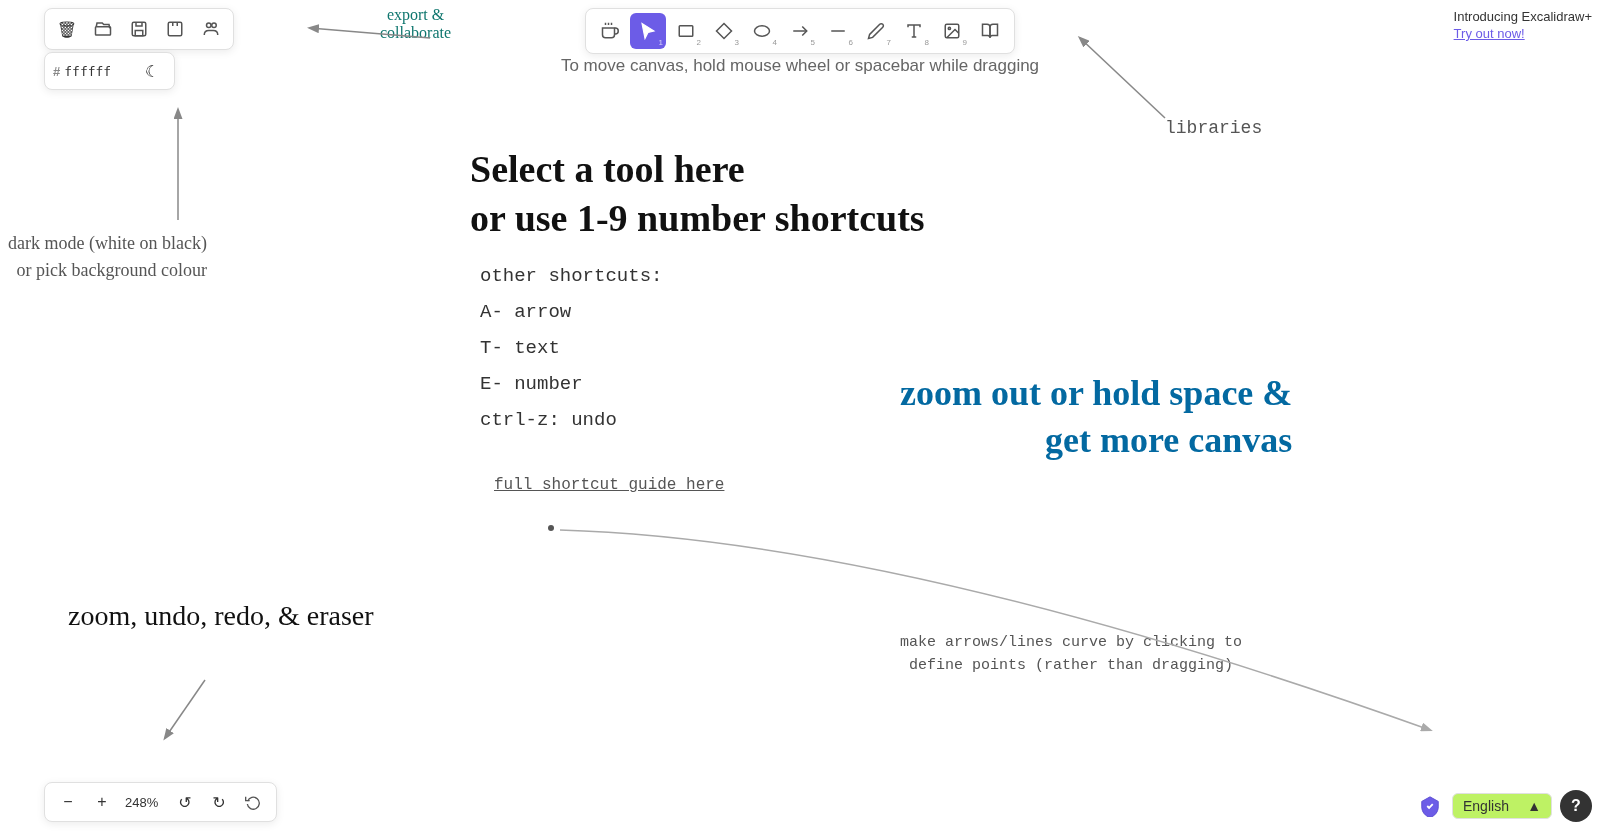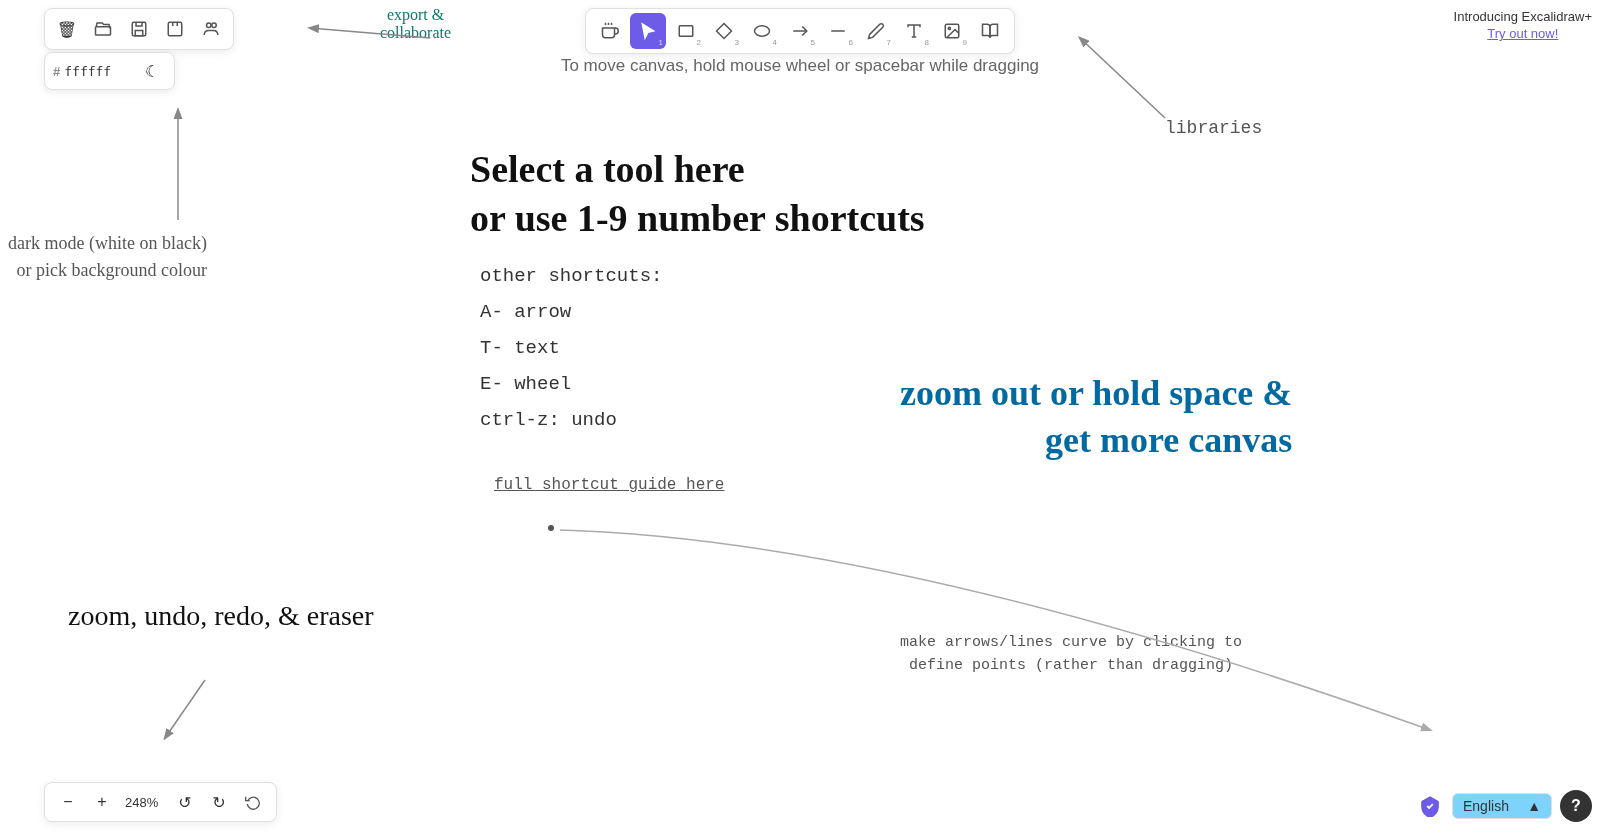--- a/index.html
+++ b/index.html
@@ -145,21 +145,21 @@
       color: #666;
       white-space: nowrap;
       z-index: 5;
     }
 
     
     .top-right {
       position: absolute;
       top: 8px;
       right: 8px;
-      text-align: center;
+      text-align: left;
       z-index: 10;
     }
 
     .introducing {
       font-size: 13px;
       color: #333;
       line-height: 1.4;
     }
 
     .try-out {
@@ -231,21 +231,21 @@
       color: #6c5ce7;
       font-size: 20px;
     }
 
     .language-select {
       border: 1px solid #e0e0e0;
       border-radius: 6px;
       padding: 4px 10px;
       font-size: 14px;
       color: #333;
-      background: #7dd3fc;
+      background: #bef264;
       cursor: pointer;
       display: flex;
       align-items: center;
       gap: 6px;
       min-width: 100px;
       justify-content: space-between;
     }
 
     .help-btn {
       width: 32px;
@@ -541,21 +541,21 @@
 
 <div class="main-title">
   <div>Select a tool here</div>
   <div>or use 1-9 number shortcuts</div>
 </div>
 
 <div class="shortcuts-list">
   <div>other shortcuts:</div>
   <div>A- arrow</div>
   <div>T- text</div>
-  <div>E- wheel</div>
+  <div>E- number</div>
   <div>ctrl-z: undo</div>
 </div>
 
 <div class="shortcut-guide-link">full shortcut guide here</div>
 
 <div class="dot-decoration"></div>
 
 <div class="annotation-zoom-right handwritten">
   <div>zoom out or hold space &amp;</div>
   <div>get more canvas</div>

